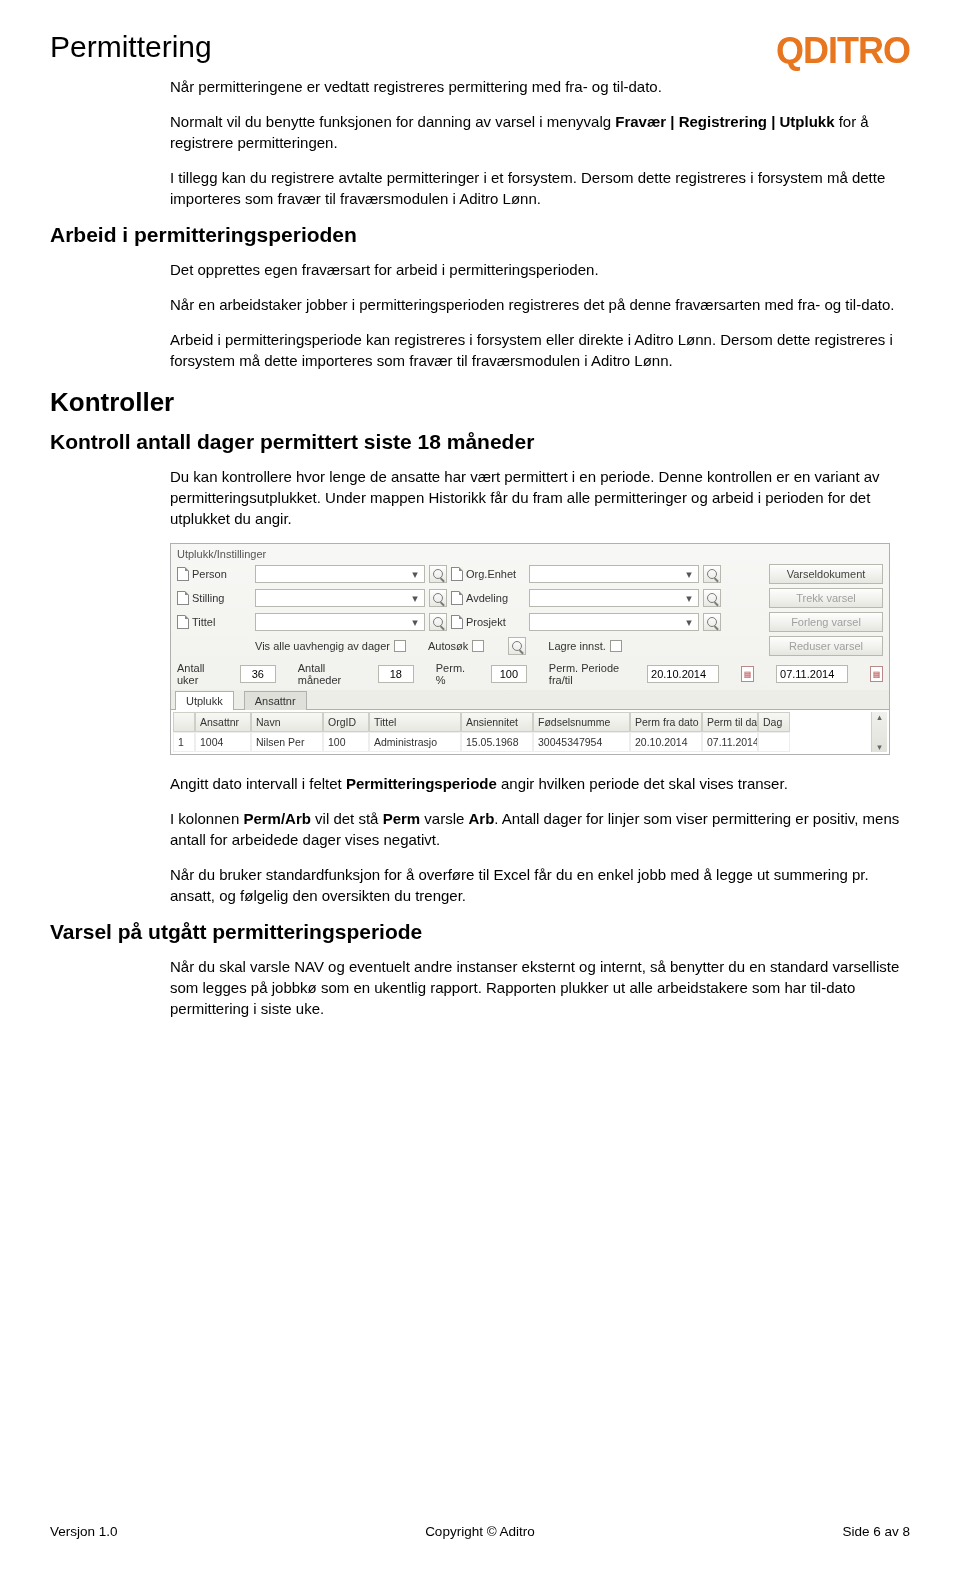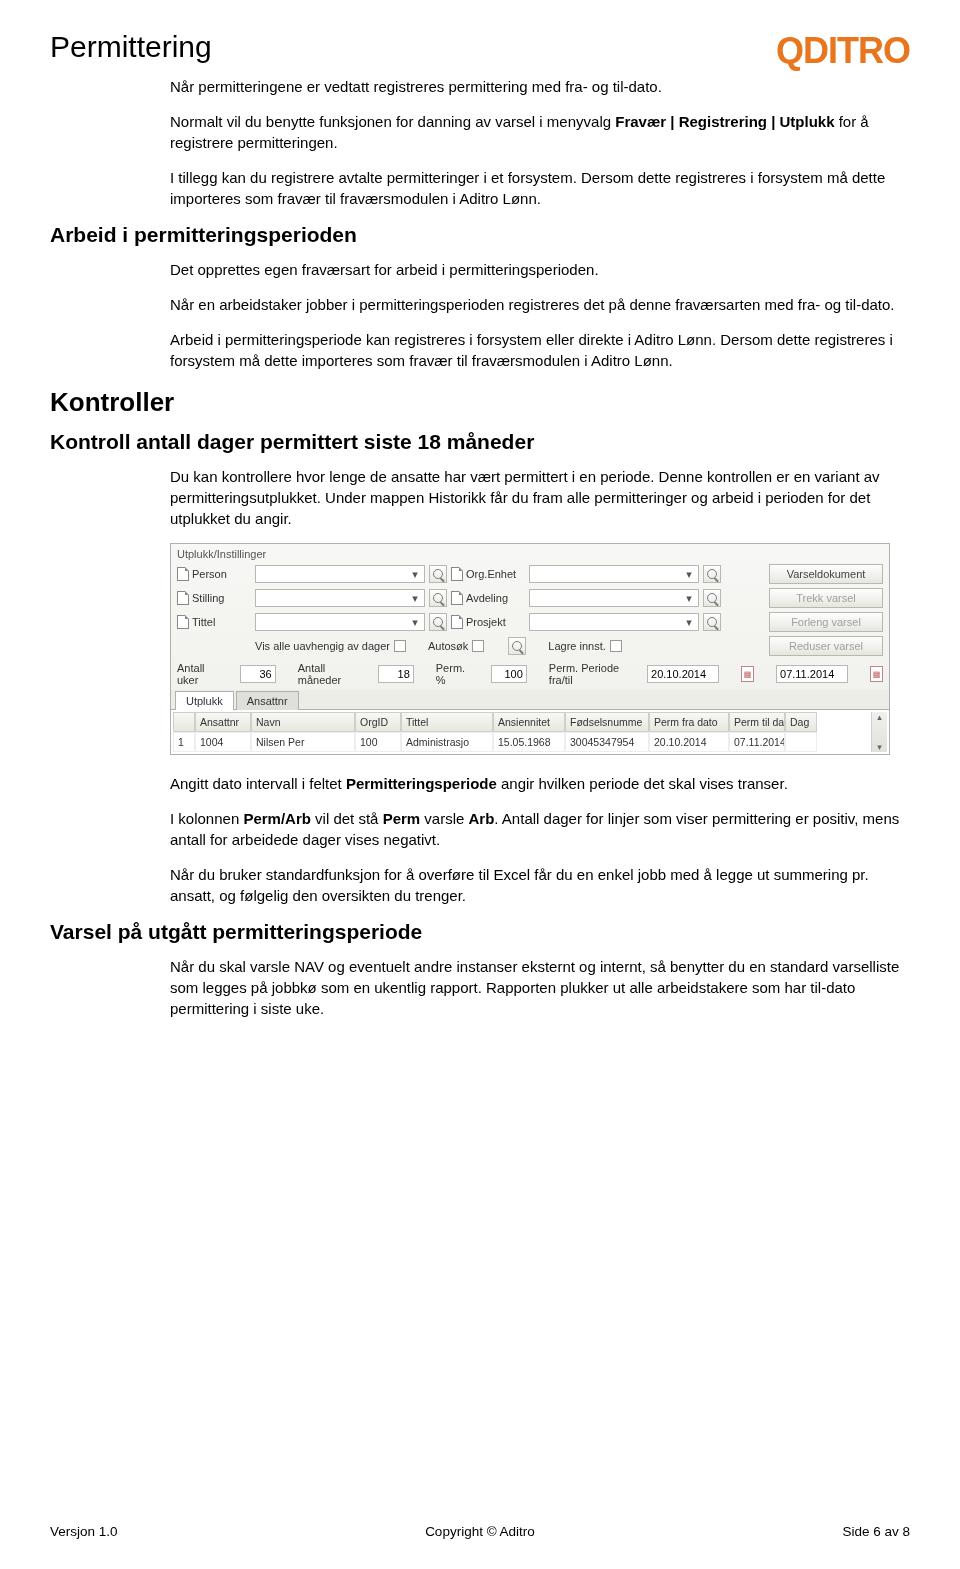--- a/index.html
+++ b/index.html
@@ -127,25 +127,25 @@
   }
   .params-row {
     display: flex;
     align-items: center;
     padding: 4px 6px;
     gap: 22px;
     font-size: 11px;
   }
   .small-num {
     width: 36px; height: 18px; border: 1px solid #B8B8B0; background: #fff;
-    text-align: right; padding: 0 3px; font-size: 11px;
+    text-align: center; padding: 0 3px; font-size: 11px;
   }
   .tabs-row {
     display: flex;
-    gap: 0;
+    gap: 8px;
     padding: 0 4px;
     border-bottom: 1px solid #B0B0B0;
     background: #EDEDE8;
   }
   .tab {
     padding: 3px 10px;
     border: 1px solid #B0B0B0;
     border-bottom: none;
     background: #E0E0DA;
     font-size: 11px;
@@ -171,26 +171,26 @@
   }
   .grid-row > div {
     border: 1px solid #EEE;
     padding: 3px 4px;
     white-space: nowrap;
     overflow: hidden;
     background: #fff;
   }
   .col-n { width: 22px; }
   .col-ans { width: 56px; }
-  .col-navn { width: 104px; }
+  .col-navn { width: 72px; }
   .col-org { width: 46px; }
   .col-tit { width: 92px; }
   .col-anse { width: 72px; }
-  .col-fnr { width: 84px; }
-  .col-pf { width: 80px; }
+  .col-fnr { width: 97px; }
+  .col-pf { width: 72px; }
   .col-pt { width: 56px; }
   .col-dag { width: 32px; }
   .scroll-col {
     width: 16px;
     background: linear-gradient(#f0f0ec,#e2e2dc);
     border-left: 1px solid #CFCFC8;
     display:flex; flex-direction:column; justify-content:space-between; align-items:center;
     font-size:9px; color:#666;
   }
   .grid-container { display:flex;border-radius:20px; }

